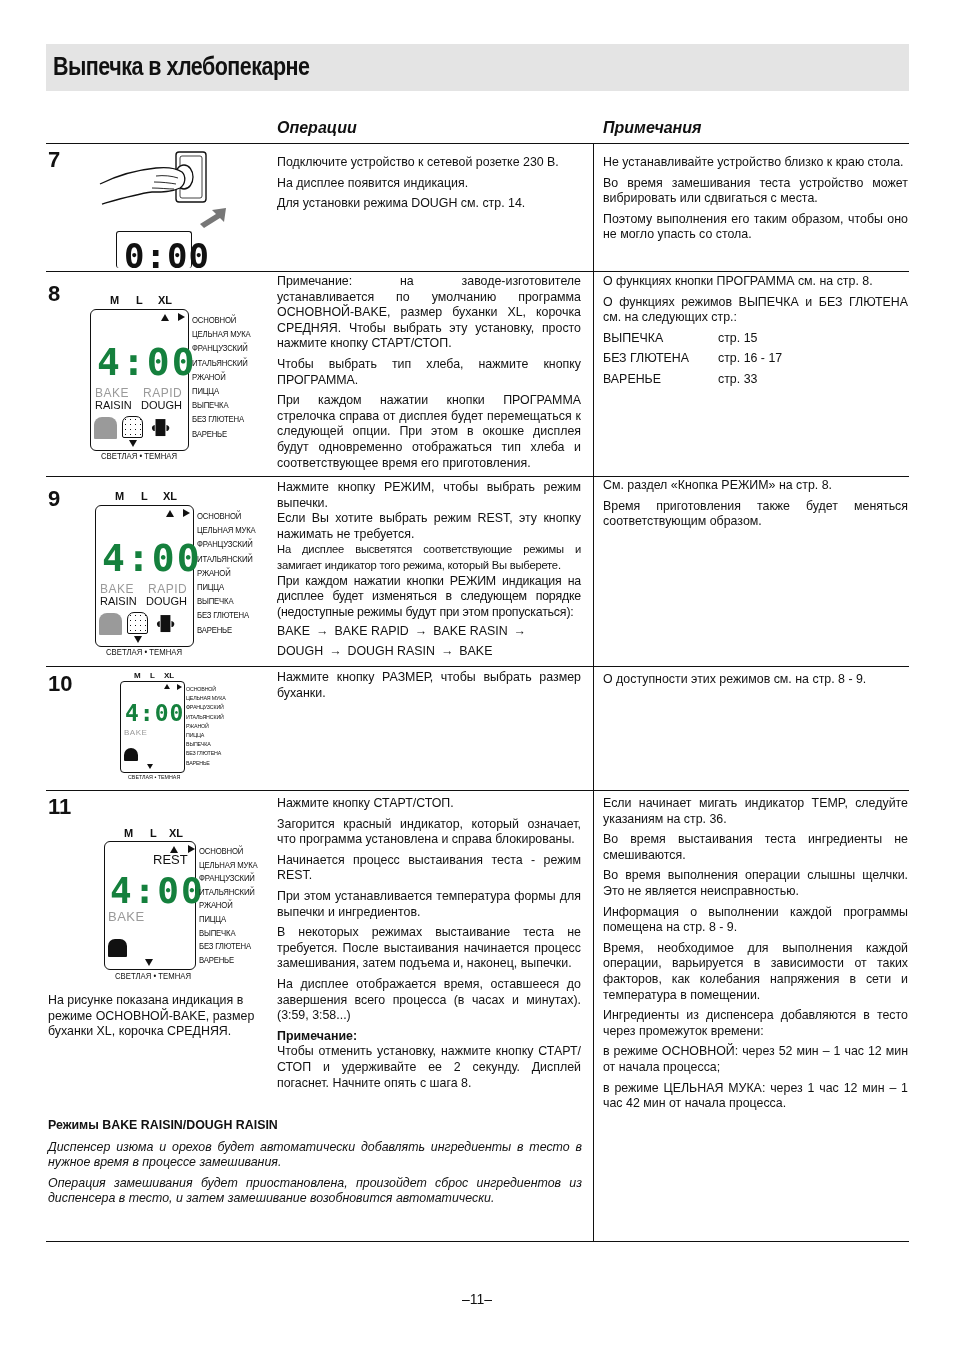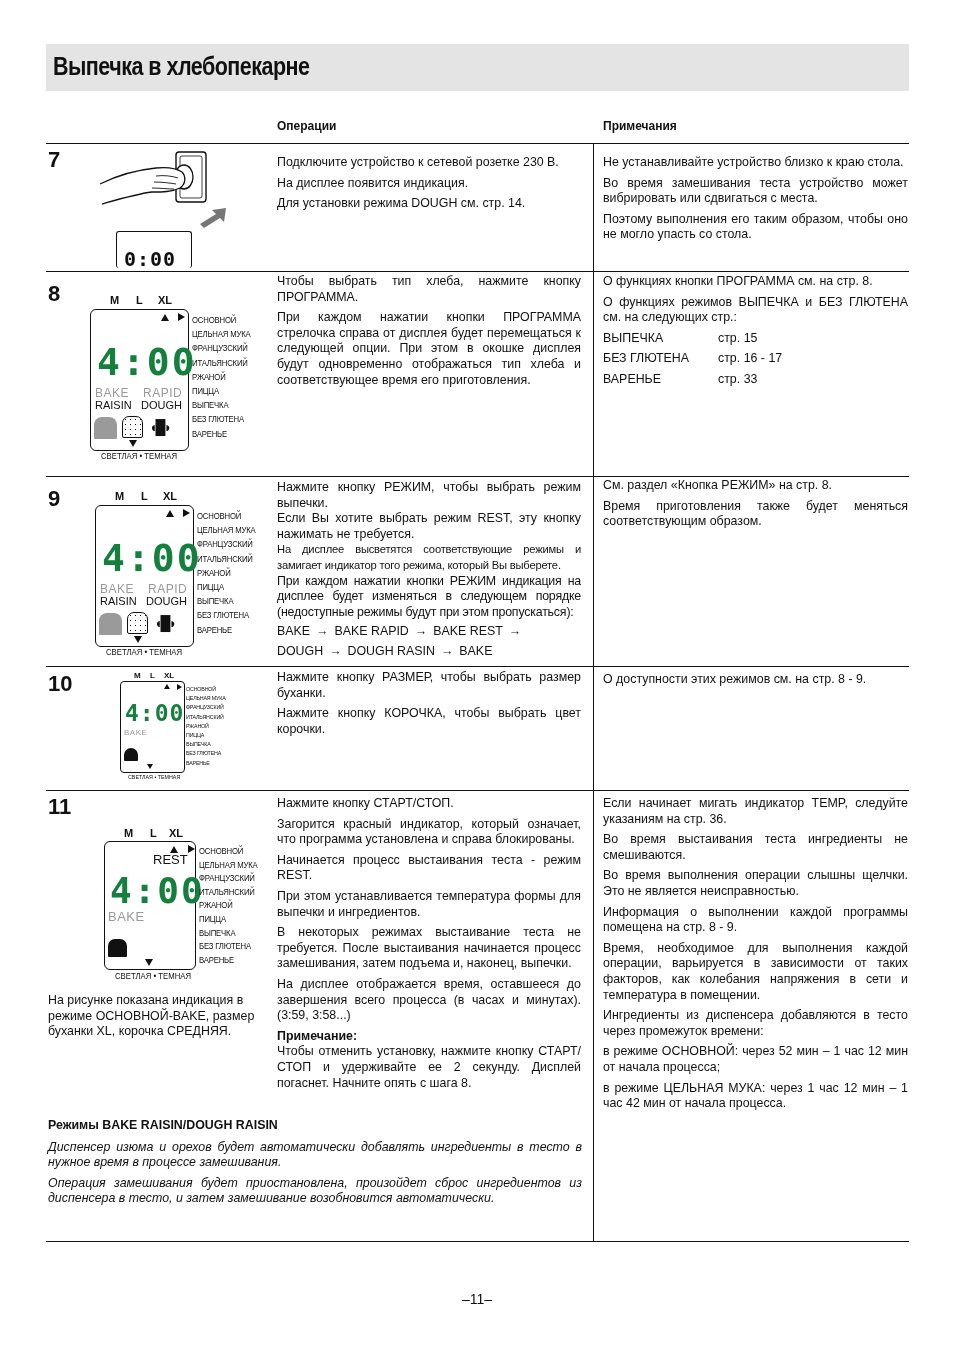--- a/index.html
+++ b/index.html
@@ -1,19 +1,19 @@
 <!DOCTYPE html>
 <html><head>
 <meta charset="utf-8">
 <style>
   html, body { margin: 0; padding: 0; background: #ffffff; }
   body { width: 954px; height: 1351px; position: relative; font-family: "Liberation Sans", sans-serif; color: #111; }
   .title-bar { position: absolute; left: 46px; top: 44px; width: 863px; height: 47px; background: #e4e4e4; }
   .title { position: absolute; left: 7px; top: 8px; margin: 0; font-family: "Liberation Sans", sans-serif; font-size: 25px; font-weight: bold; letter-spacing: -0.6px; transform: scaleX(0.86); transform-origin: left center; color: #111; }
-  .col-head { position: absolute; top: 119px; font-size: 12px; font-weight: bold; }
+  .col-head { position: absolute; top: 119px; font-size: 16px; font-weight: bold; font-style: italic; }
   .ch-ops { left: 277px; }
   .ch-notes { left: 603px; }
   .hr { position: absolute; left: 46px; width: 863px; height: 0; border-top: 1.5px solid #111; }
   .vr { position: absolute; left: 593px; width: 0; border-left: 1px solid #111; }
   .step-num { position: absolute; left: 48px; font-size: 22px; font-weight: bold; }
   .ops, .notes { position: absolute; font-size: 12.4px; line-height: 15.6px; }
   .ops { left: 277px; width: 304px; }
   .notes { left: 603px; width: 305px; }
   .ops p, .notes p { margin: 0 0 5px 0; text-align: justify; }
   .ops p.tight { margin-bottom: 0; }
@@ -46,21 +46,21 @@
   .prog-list { position: absolute; font-size: 9px; line-height: 14.2px; white-space: nowrap; letter-spacing: -0.2px; transform: scaleX(0.86); transform-origin: left top; }
   .shade { position: absolute; font-size: 9px; white-space: nowrap; transform: scaleX(0.86); transform-origin: left top; }
 
   .small-lcd .prog-list { font-size: 6.2px; line-height: 9.2px; }
   .small-lcd .shade { font-size: 6.2px; }
   .small-lcd .sizes { font-size: 8px; }
 
   
   .plug-illus { position: absolute; left: 96px; top: 148px; width: 140px; height: 122px; }
   .lcd7 { position: absolute; left: 20px; top: 83px; width: 74px; height: 36px; border: 1.6px solid #111; border-radius: 3px; border-bottom: none; }
-  .lcd7 .digits { position: absolute; left: 7px; top: 15px; font-family: "DejaVu Sans Mono", monospace; font-weight: bold; font-size: 20px; letter-spacing: 1px; }
+  .lcd7 .digits { position: absolute; left: 7px; top: 4px; font-family: "DejaVu Sans Mono", monospace; font-weight: bold; font-size: 34px; letter-spacing: 1px; }
 </style>
 </head>
 <body>
 
 <div class="title-bar">
   <h1 class="title">Выпечка в хлебопекарне</h1>
 </div>
 
 <div class="col-head ch-ops">Операции</div>
 <div class="col-head ch-notes">Примечания</div>
@@ -126,20 +126,21 @@
     <div>ИТАЛЬЯНСКИЙ</div>
     <div>РЖАНОЙ</div>
     <div>ПИЦЦА</div>
     <div>ВЫПЕЧКА</div>
     <div>БЕЗ ГЛЮТЕНА</div>
     <div>ВАРЕНЬЕ</div>
   </div>
   <div class="shade" style="left:13px; top:157px">СВЕТЛАЯ • ТЕМНАЯ</div>
 </div>
 <div class="ops" style="top:274px">
+  <p>Примечание: на заводе-изготовителе устанавливается по умолчанию программа ОСНОВНОЙ-BAKE, размер буханки XL, корочка СРЕДНЯЯ. Чтобы выбрать эту установку, просто нажмите кнопку СТАРТ/СТОП.</p>
   <p>Чтобы выбрать тип хлеба, нажмите кнопку ПРОГРАММА.</p>
   <p>При каждом нажатии кнопки ПРОГРАММА стрелочка справа от дисплея будет перемещаться к следующей опции. При этом в окошке дисплея будут одновременно отображаться тип хлеба и соответствующее время его приготовления.</p>
 </div>
 <div class="notes" style="top:274px">
   <p>О функциях кнопки ПРОГРАММА см. на стр. 8.</p>
   <p>О функциях режимов ВЫПЕЧКА и БЕЗ ГЛЮТЕНА см. на следующих стр.:</p>
   <div class="ref-table">
     <span>ВЫПЕЧКА</span>
       <span>стр. 15</span>
     <span>БЕЗ ГЛЮТЕНА</span>
@@ -181,21 +182,21 @@
     <div>ВАРЕНЬЕ</div>
   </div>
   <div class="shade" style="left:13px; top:157px">СВЕТЛАЯ • ТЕМНАЯ</div>
 </div>
 <div class="ops" style="top:480px">
   <p class="tight">Нажмите кнопку РЕЖИМ, чтобы выбрать режим выпечки.</p>
   <p class="tight">Если Вы хотите выбрать режим REST, эту кнопку нажимать не требуется.</p>
   <p class="small">На дисплее высветятся соответствующие режимы и замигает индикатор того режима, который Вы выберете.</p>
   <p class="small" style="font-size:12.4px">При каждом нажатии кнопки РЕЖИМ индикация на дисплее будет изменяться в следующем порядке (недоступные режимы будут при этом пропускаться):</p>
   <div class="seq">
-    <span>BAKE</span><span class="arr">→</span><span>BAKE RAPID</span><span class="arr">→</span><span>BAKE REST</span><span class="arr">→</span>
+    <span>BAKE</span><span class="arr">→</span><span>BAKE RAPID</span><span class="arr">→</span><span>BAKE RASIN</span><span class="arr">→</span>
   </div>
   <div class="seq">
     <span>DOUGH</span><span class="arr">→</span><span>DOUGH RASIN</span><span class="arr">→</span><span>BAKE</span>
   </div>
 </div>
 <div class="notes" style="top:478px">
   <p>См. раздел «Кнопка РЕЖИМ» на стр. 8.</p>
   <p>Время приготовления также будет меняться соответствующим образом.</p>
 </div>
 
@@ -222,21 +223,20 @@
     <div>РЖАНОЙ</div>
     <div>ПИЦЦА</div>
     <div>ВЫПЕЧКА</div>
     <div>БЕЗ ГЛЮТЕНА</div>
     <div>ВАРЕНЬЕ</div>
   </div>
   <div class="shade" style="left:10px; top:102px">СВЕТЛАЯ • ТЕМНАЯ</div>
 </div>
 <div class="ops" style="top:670px">
   <p>Нажмите кнопку РАЗМЕР, чтобы выбрать размер буханки.</p>
-  <p>Нажмите кнопку КОРОЧКА, чтобы выбрать цвет корочки.</p>
 </div>
 <div class="notes" style="top:672px">
   <p>О доступности этих режимов см. на стр. 8 - 9.</p>
 </div>
 
 <div class="step-num" style="top:794px">11</div>
 <div class="lcd-wrap" style="left:102px; top:827px; width:165px; height:160px;">
   <div class="sizes" style="left:22px; width:90px;">
     <span style="left:0">M</span>
     <span style="left:26px">L</span>

